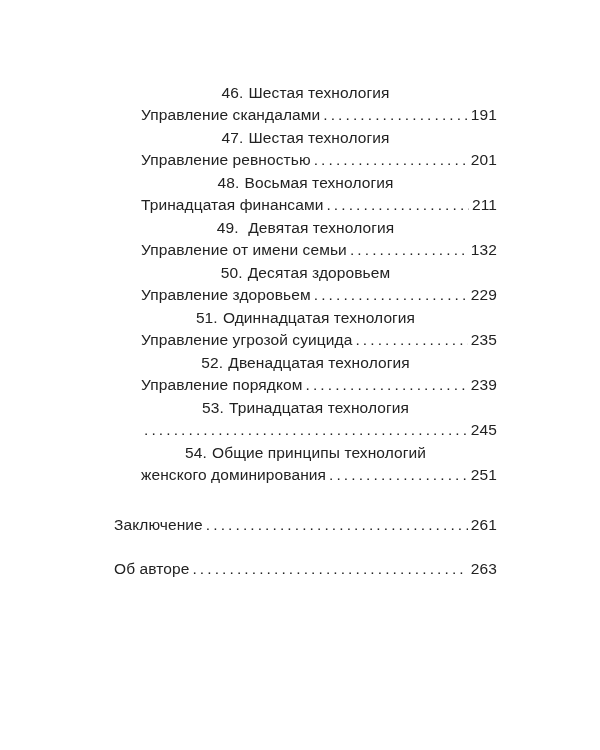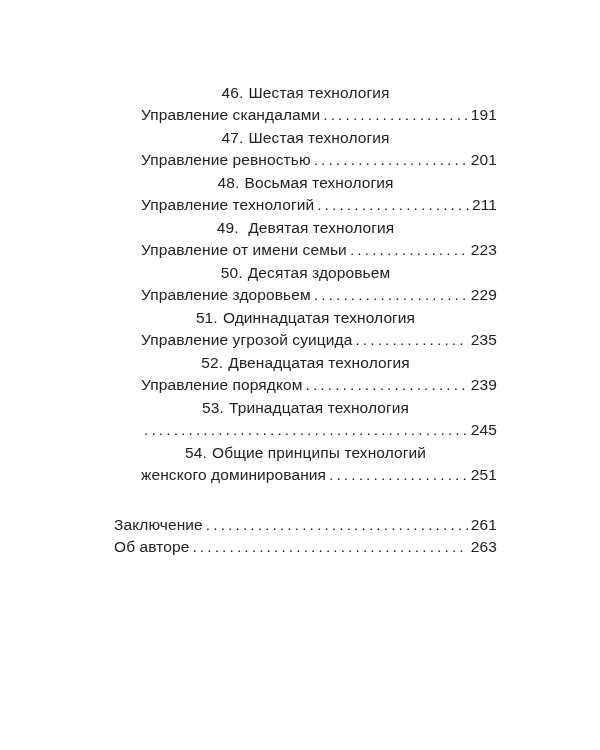--- a/index.html
+++ b/index.html
@@ -59,20 +59,21 @@
     }
     .flat {
       display: flex;
       align-items: baseline;
       white-space: nowrap;
     }
     .flat.conclusion {
       margin-top: 27px;
     }
     .flat.about {
+      margin-top: 22px;
       align-items: flex-end;
     }
   </style>
 </head>
 <body>
 
 <div class="toc">
 
   <div class="entry">
     <div class="entry-title">
@@ -97,35 +98,35 @@
       <span class="page">201</span>
     </div>
   </div>
 
   <div class="entry">
     <div class="entry-title">
       <span class="entry-num">48.</span>
       <span>Восьмая технология</span>
     </div>
     <div class="entry-sub">
-      <span>Управление технологий</span>
+      <span>Тринадцатая финансами</span>
       <span class="leader"></span>
       <span class="page">211</span>
     </div>
   </div>
 
   <div class="entry">
     <div class="entry-title">
       <span class="entry-num">49.</span>
       <span style="white-space:pre"> Девятая технология</span>
     </div>
     <div class="entry-sub">
       <span>Управление от имени семьи</span>
       <span class="leader"></span>
-      <span class="page">223</span>
+      <span class="page">132</span>
     </div>
   </div>
 
   <div class="entry">
     <div class="entry-title">
       <span class="entry-num">50.</span>
       <span>Десятая здоровьем</span>
     </div>
     <div class="entry-sub">
       <span>Управление здоровьем</span>

